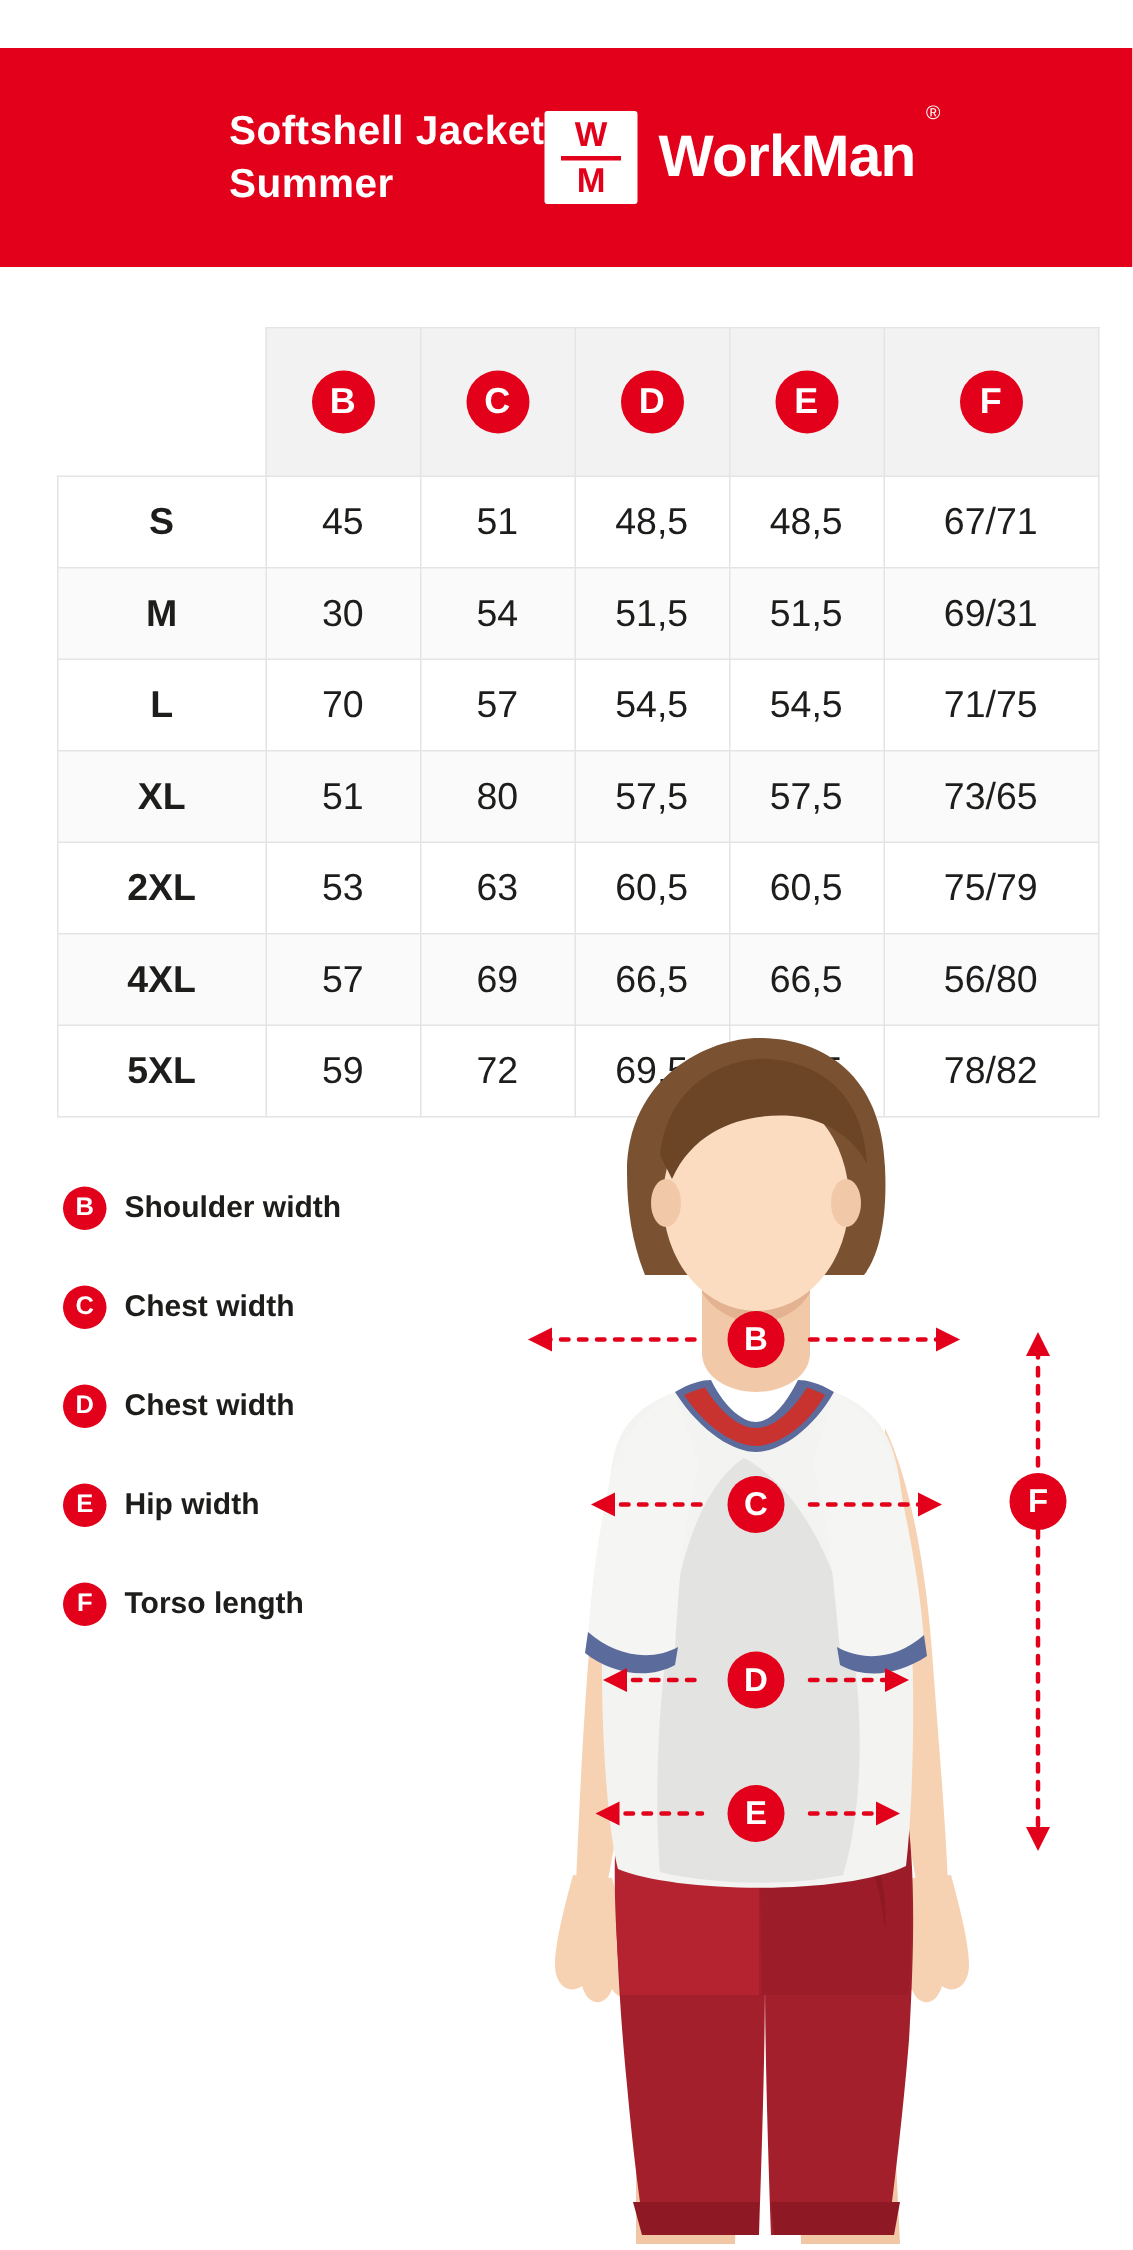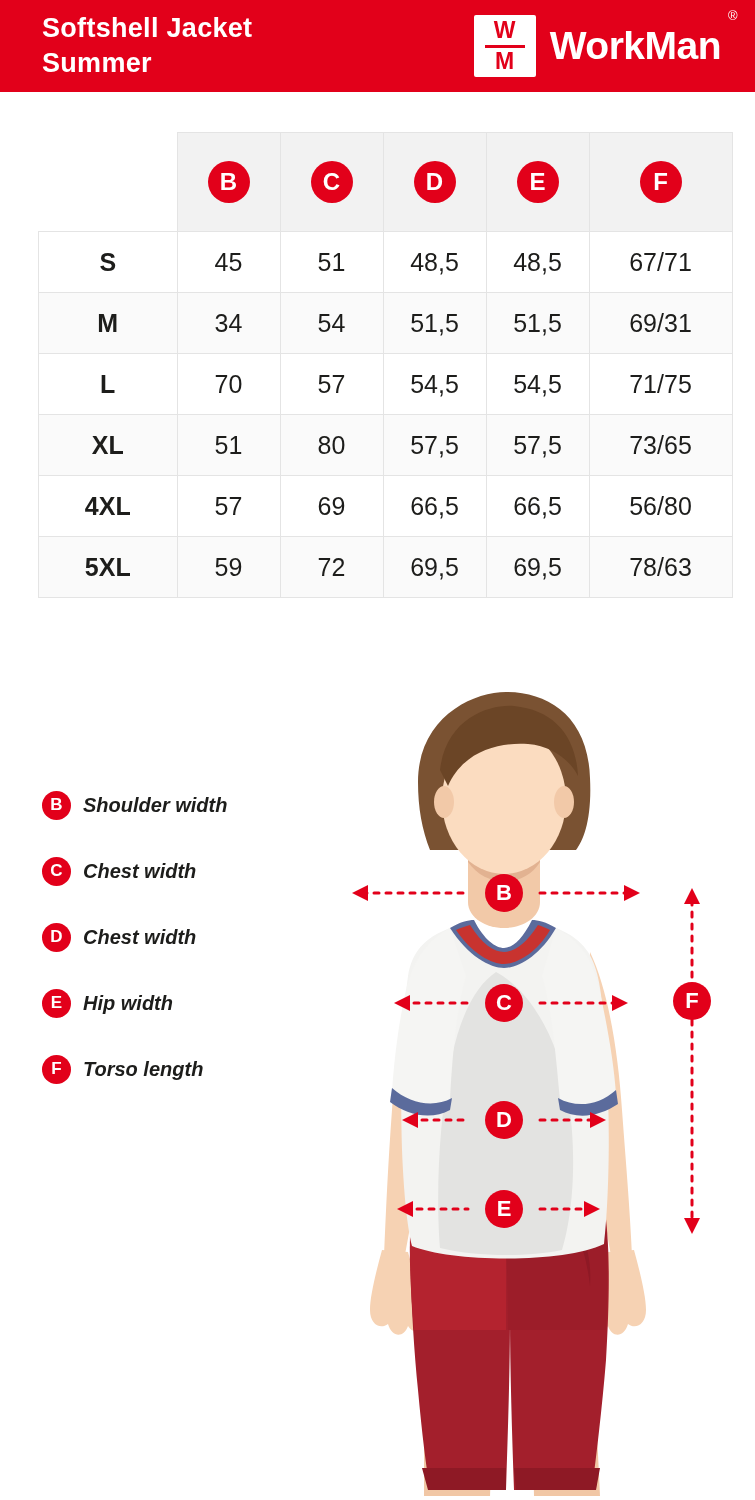--- a/index.html
+++ b/index.html
@@ -11,27 +11,28 @@
     height: 1500px;
     background: #ffffff;
     font-family: "Liberation Sans", sans-serif;
     position: relative;
     overflow: hidden;
   }
 
   
   .header {
     background: #e2001a;
-    height: 92px;
+    height: 146px;
     position: relative;
     display: flex;
     align-items: center;
-    justify-content: space-between;
+    justify-content: center;
     padding: 0 34px 0 42px;
     box-sizing: border-box;
+    margin-top: 32px;
   }
   .header-title {
     color: #ffffff;
     font-size: 27px;
     font-weight: bold;
     line-height: 1.28;
     letter-spacing: 0.3px;
     max-width: 340px;
     white-space: pre-line;
   }
@@ -156,21 +157,20 @@
     display: flex;
     align-items: center;
     justify-content: center;
     flex: 0 0 auto;
   }
   .legend-text {
     font-size: 20px;
     font-weight: bold;
     color: #1d1d1b;
     white-space: nowrap;
-    font-style: italic;
   }
 
   
   .figure {
     position: absolute;
     left: 300px;
     top: 690px;
     width: 455px;
     height: 810px;
   }
@@ -235,21 +235,21 @@
       <tr>
         <td class="rowlabel">S</td>
         <td>45</td>
         <td>51</td>
         <td>48,5</td>
         <td>48,5</td>
         <td>67/71</td>
       </tr>
       <tr>
         <td class="rowlabel">M</td>
-        <td>34</td>
+        <td>30</td>
         <td>54</td>
         <td>51,5</td>
         <td>51,5</td>
         <td>69/31</td>
       </tr>
       <tr>
         <td class="rowlabel">L</td>
         <td>70</td>
         <td>57</td>
         <td>54,5</td>
@@ -258,34 +258,42 @@
       </tr>
       <tr>
         <td class="rowlabel">XL</td>
         <td>51</td>
         <td>80</td>
         <td>57,5</td>
         <td>57,5</td>
         <td>73/65</td>
       </tr>
       <tr>
+        <td class="rowlabel">2XL</td>
+        <td>53</td>
+        <td>63</td>
+        <td>60,5</td>
+        <td>60,5</td>
+        <td>75/79</td>
+      </tr>
+      <tr>
         <td class="rowlabel">4XL</td>
         <td>57</td>
         <td>69</td>
         <td>66,5</td>
         <td>66,5</td>
         <td>56/80</td>
       </tr>
       <tr>
         <td class="rowlabel">5XL</td>
         <td>59</td>
         <td>72</td>
         <td>69,5</td>
         <td>69,5</td>
-        <td>78/63</td>
+        <td>78/82</td>
       </tr>
     </tbody>
   </table>
 </div>
 
 <div class="figure">
   <svg width="455" height="810" viewBox="0 0 455 810" xmlns="http://www.w3.org/2000/svg">
 
     <path d="M118 92 C118 28 172 2 206 2 C248 2 288 26 290 88 C292 128 284 150 276 160 L130 160 C122 140 118 118 118 92 Z" fill="#7a5232"></path>
 

